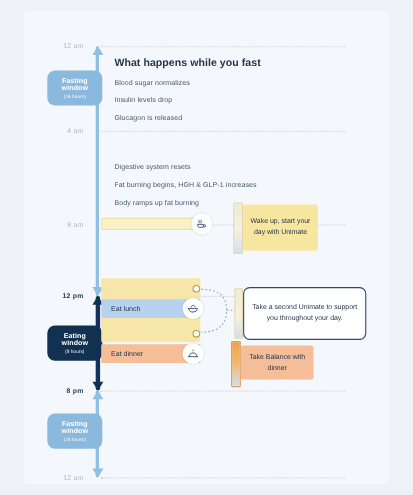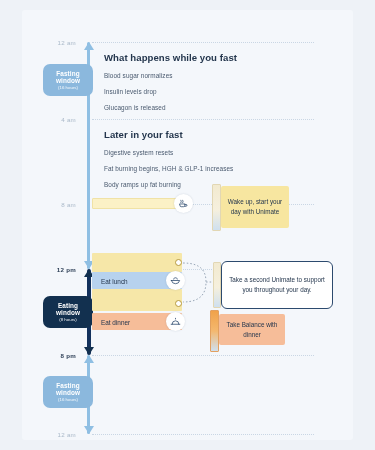--- a/index.html
+++ b/index.html
@@ -174,21 +174,20 @@
     <span class="t">Fasting</span>
     <span class="t">window</span>
     <span class="s">(16 hours)</span>
   </div>
 
   <div class="h" style="left:104px;top:52px;">What happens while you fast</div>
   <div class="li" style="left:104px;top:72px;">Blood sugar normalizes</div>
   <div class="li" style="left:104px;top:88px;">Insulin levels drop</div>
   <div class="li" style="left:104px;top:104px;">Glucagon is released</div>
 
-  <div class="h" style="left:104px;top:129px;">Later in your fast</div>
   <div class="li" style="left:104px;top:149px;">Digestive system resets</div>
   <div class="li" style="left:104px;top:165px;">Fat burning begins, HGH &amp; GLP-1 increases</div>
   <div class="li" style="left:104px;top:181px;">Body ramps up fat burning</div>
 
   <div class="bar yellow-l" style="top:198px;width:97px;height:11px;"></div>
 
   <div class="circ" style="left:174px;top:194px;">
     <svg width="11" height="11" viewBox="0 0 24 24" fill="none" stroke="#2c4a6e" stroke-width="1.7" stroke-linecap="round" stroke-linejoin="round">
       <path d="M4 13h11v3a3 3 0 0 1-3 3H7a3 3 0 0 1-3-3z"></path>
       <path d="M15 14h2.5a2 2 0 0 1 0 4H15"></path>

